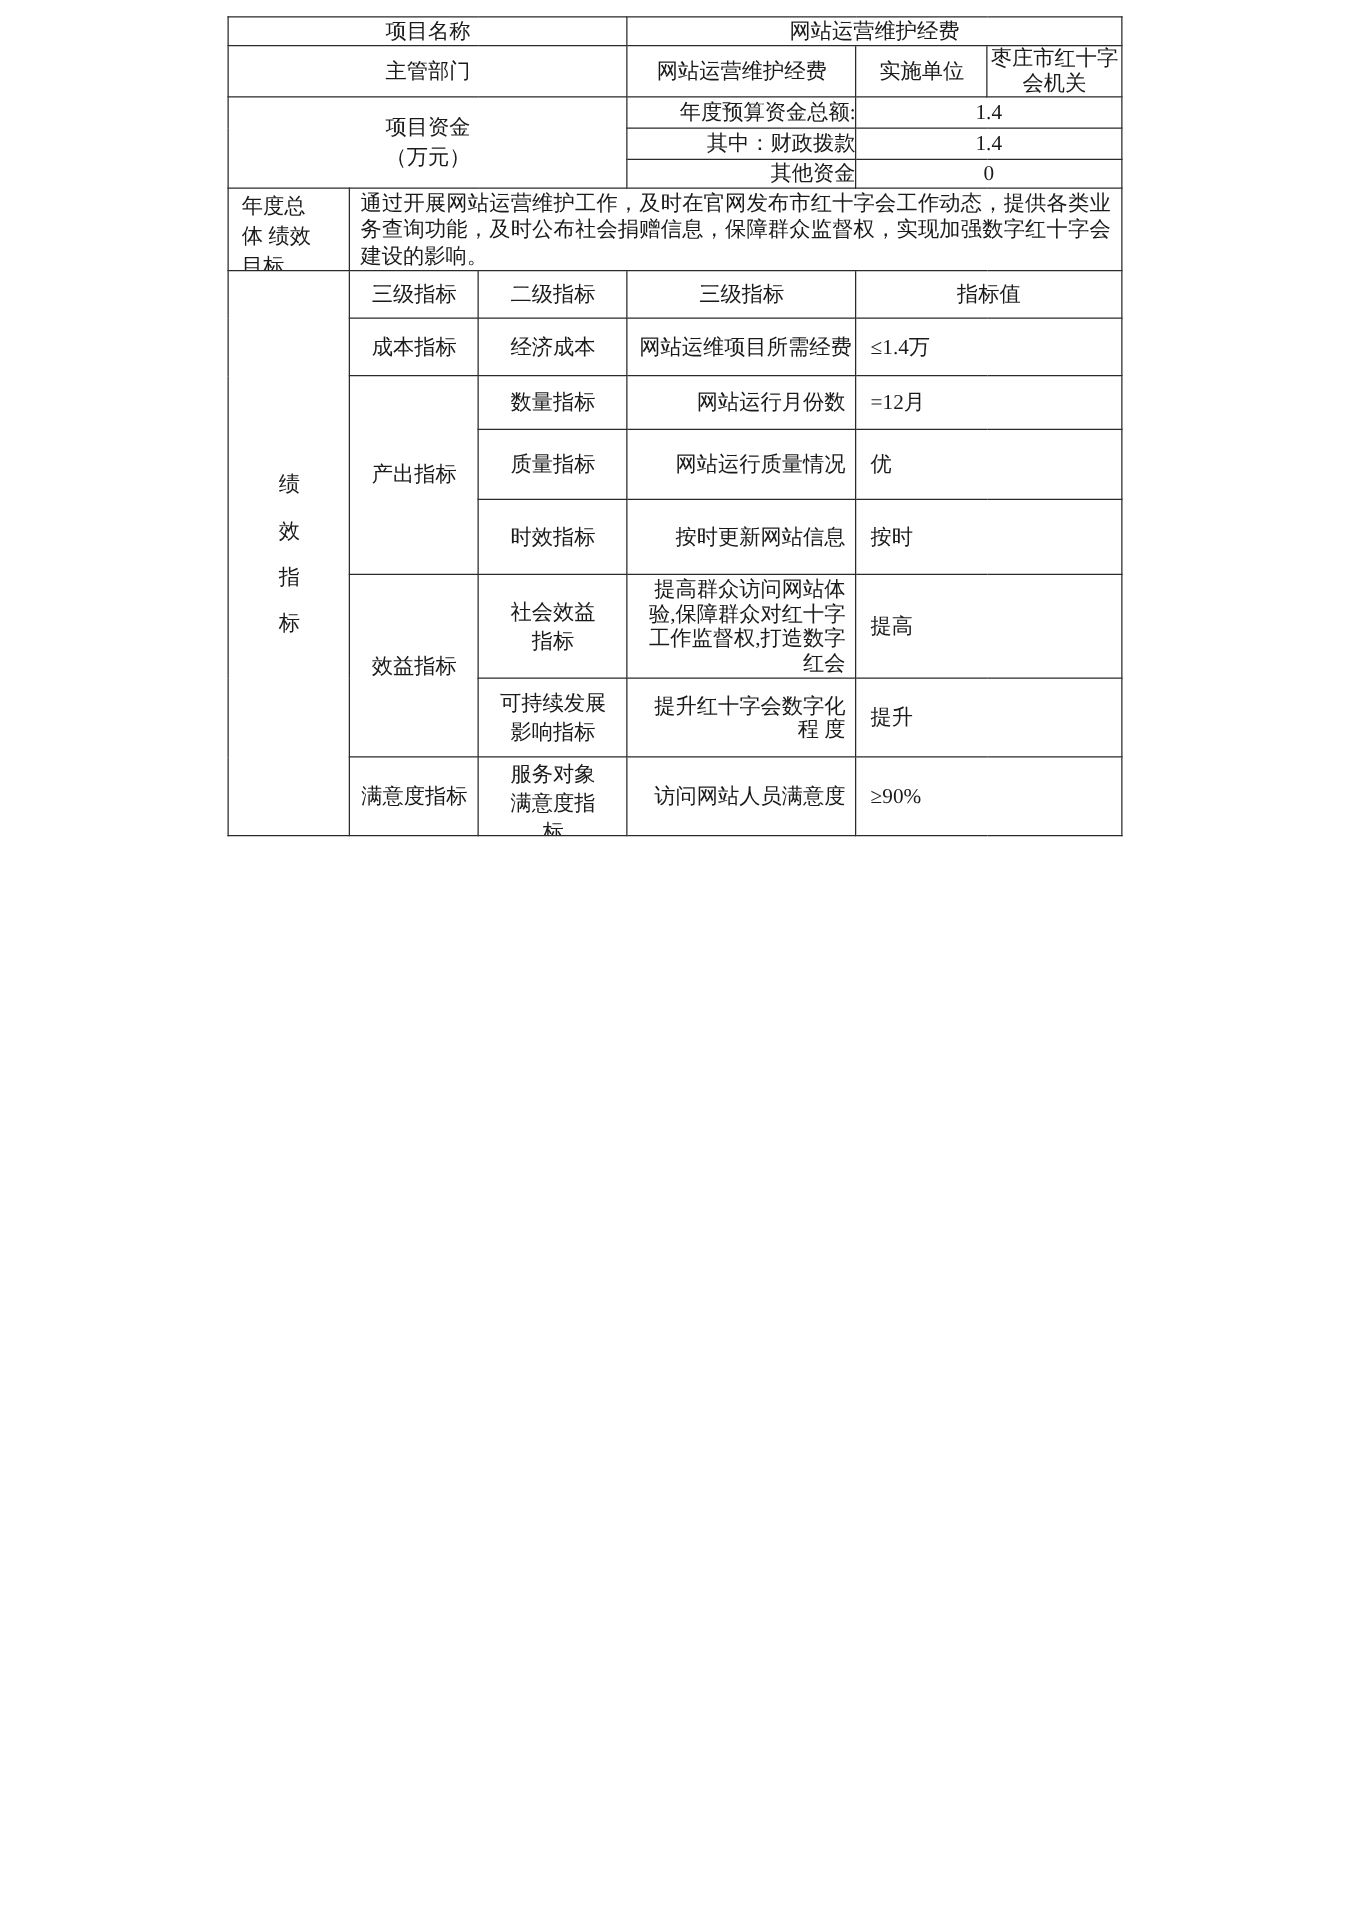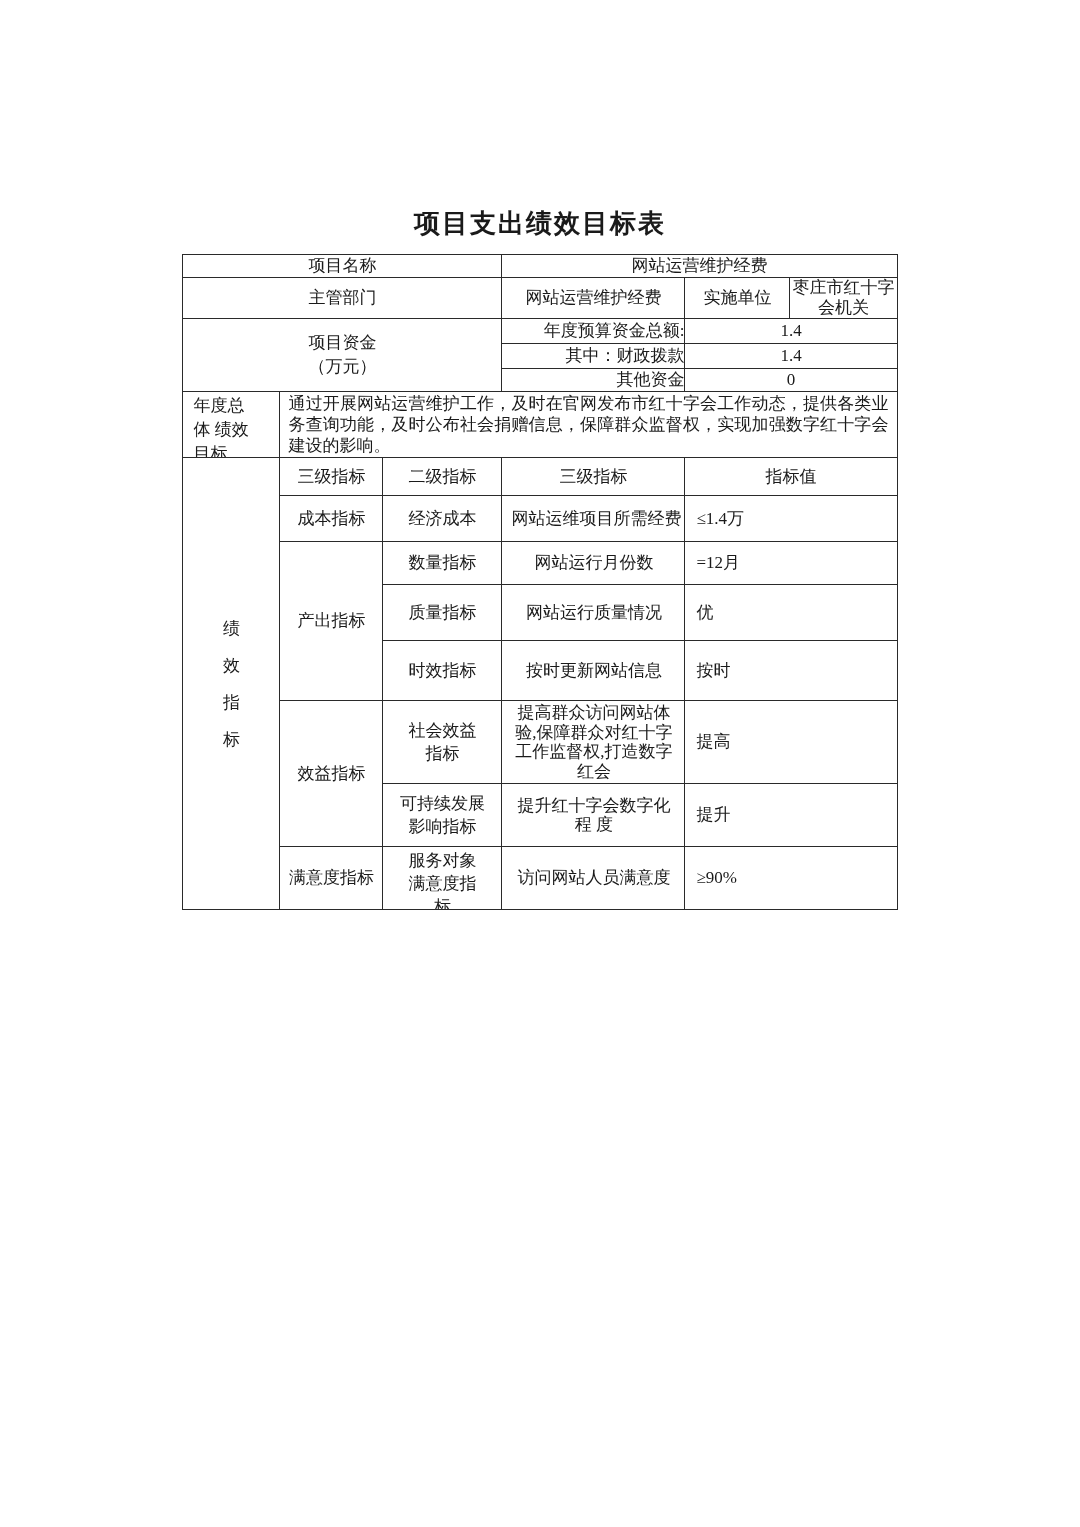--- a/index.html
+++ b/index.html
@@ -30,21 +30,21 @@
     border:1px solid #2a2a2a;
     font-size:17px;
     line-height:22px;
     vertical-align:middle;
     padding:0;
     overflow:hidden;
     word-break:break-all;
   }
   td.c { text-align:center; }
   td.l { text-align:right; padding-left:9px; }
-  td.l3 { text-align:center; padding:2px 8px 2px 9px; line-height:19.5px; }
+  td.l3 { text-align:right; padding:2px 8px 2px 9px; line-height:19.5px; }
   td.nwcell { white-space:nowrap; }
   td.val { text-align:left; padding-left:11px; }
   td.small { line-height:20px; padding:0 2px; }
   .funds-label { display:inline-block; width:4.6em; text-align:center; line-height:24px; }
   .goal-label-box { height:63px; overflow:hidden; padding:1px 0 0 10px; text-align:left; }
   .goal-label-span { display:inline-block; width:3.9em; text-align:left; line-height:24px; }
   .goal-text { text-align:justify; line-height:21px; padding:1px 8px; }
   .vert {
     display:inline-block;
     width:1.2em;
@@ -61,21 +61,20 @@
     width:100%;
     text-align:center;
     font-size:16px;
   }
 </style>
 </head>
 <body>
 
 <div class="page">
 
-  <h1 class="doc-title">项目支出绩效目标表</h1>
 
   <table class="doc-table">
     <colgroup>
       <col style="width:97px">
         <col style="width:103px">
         <col style="width:119px">
       <col style="width:183px">
         <col style="width:105px">
         <col style="width:107px">
     </colgroup>

